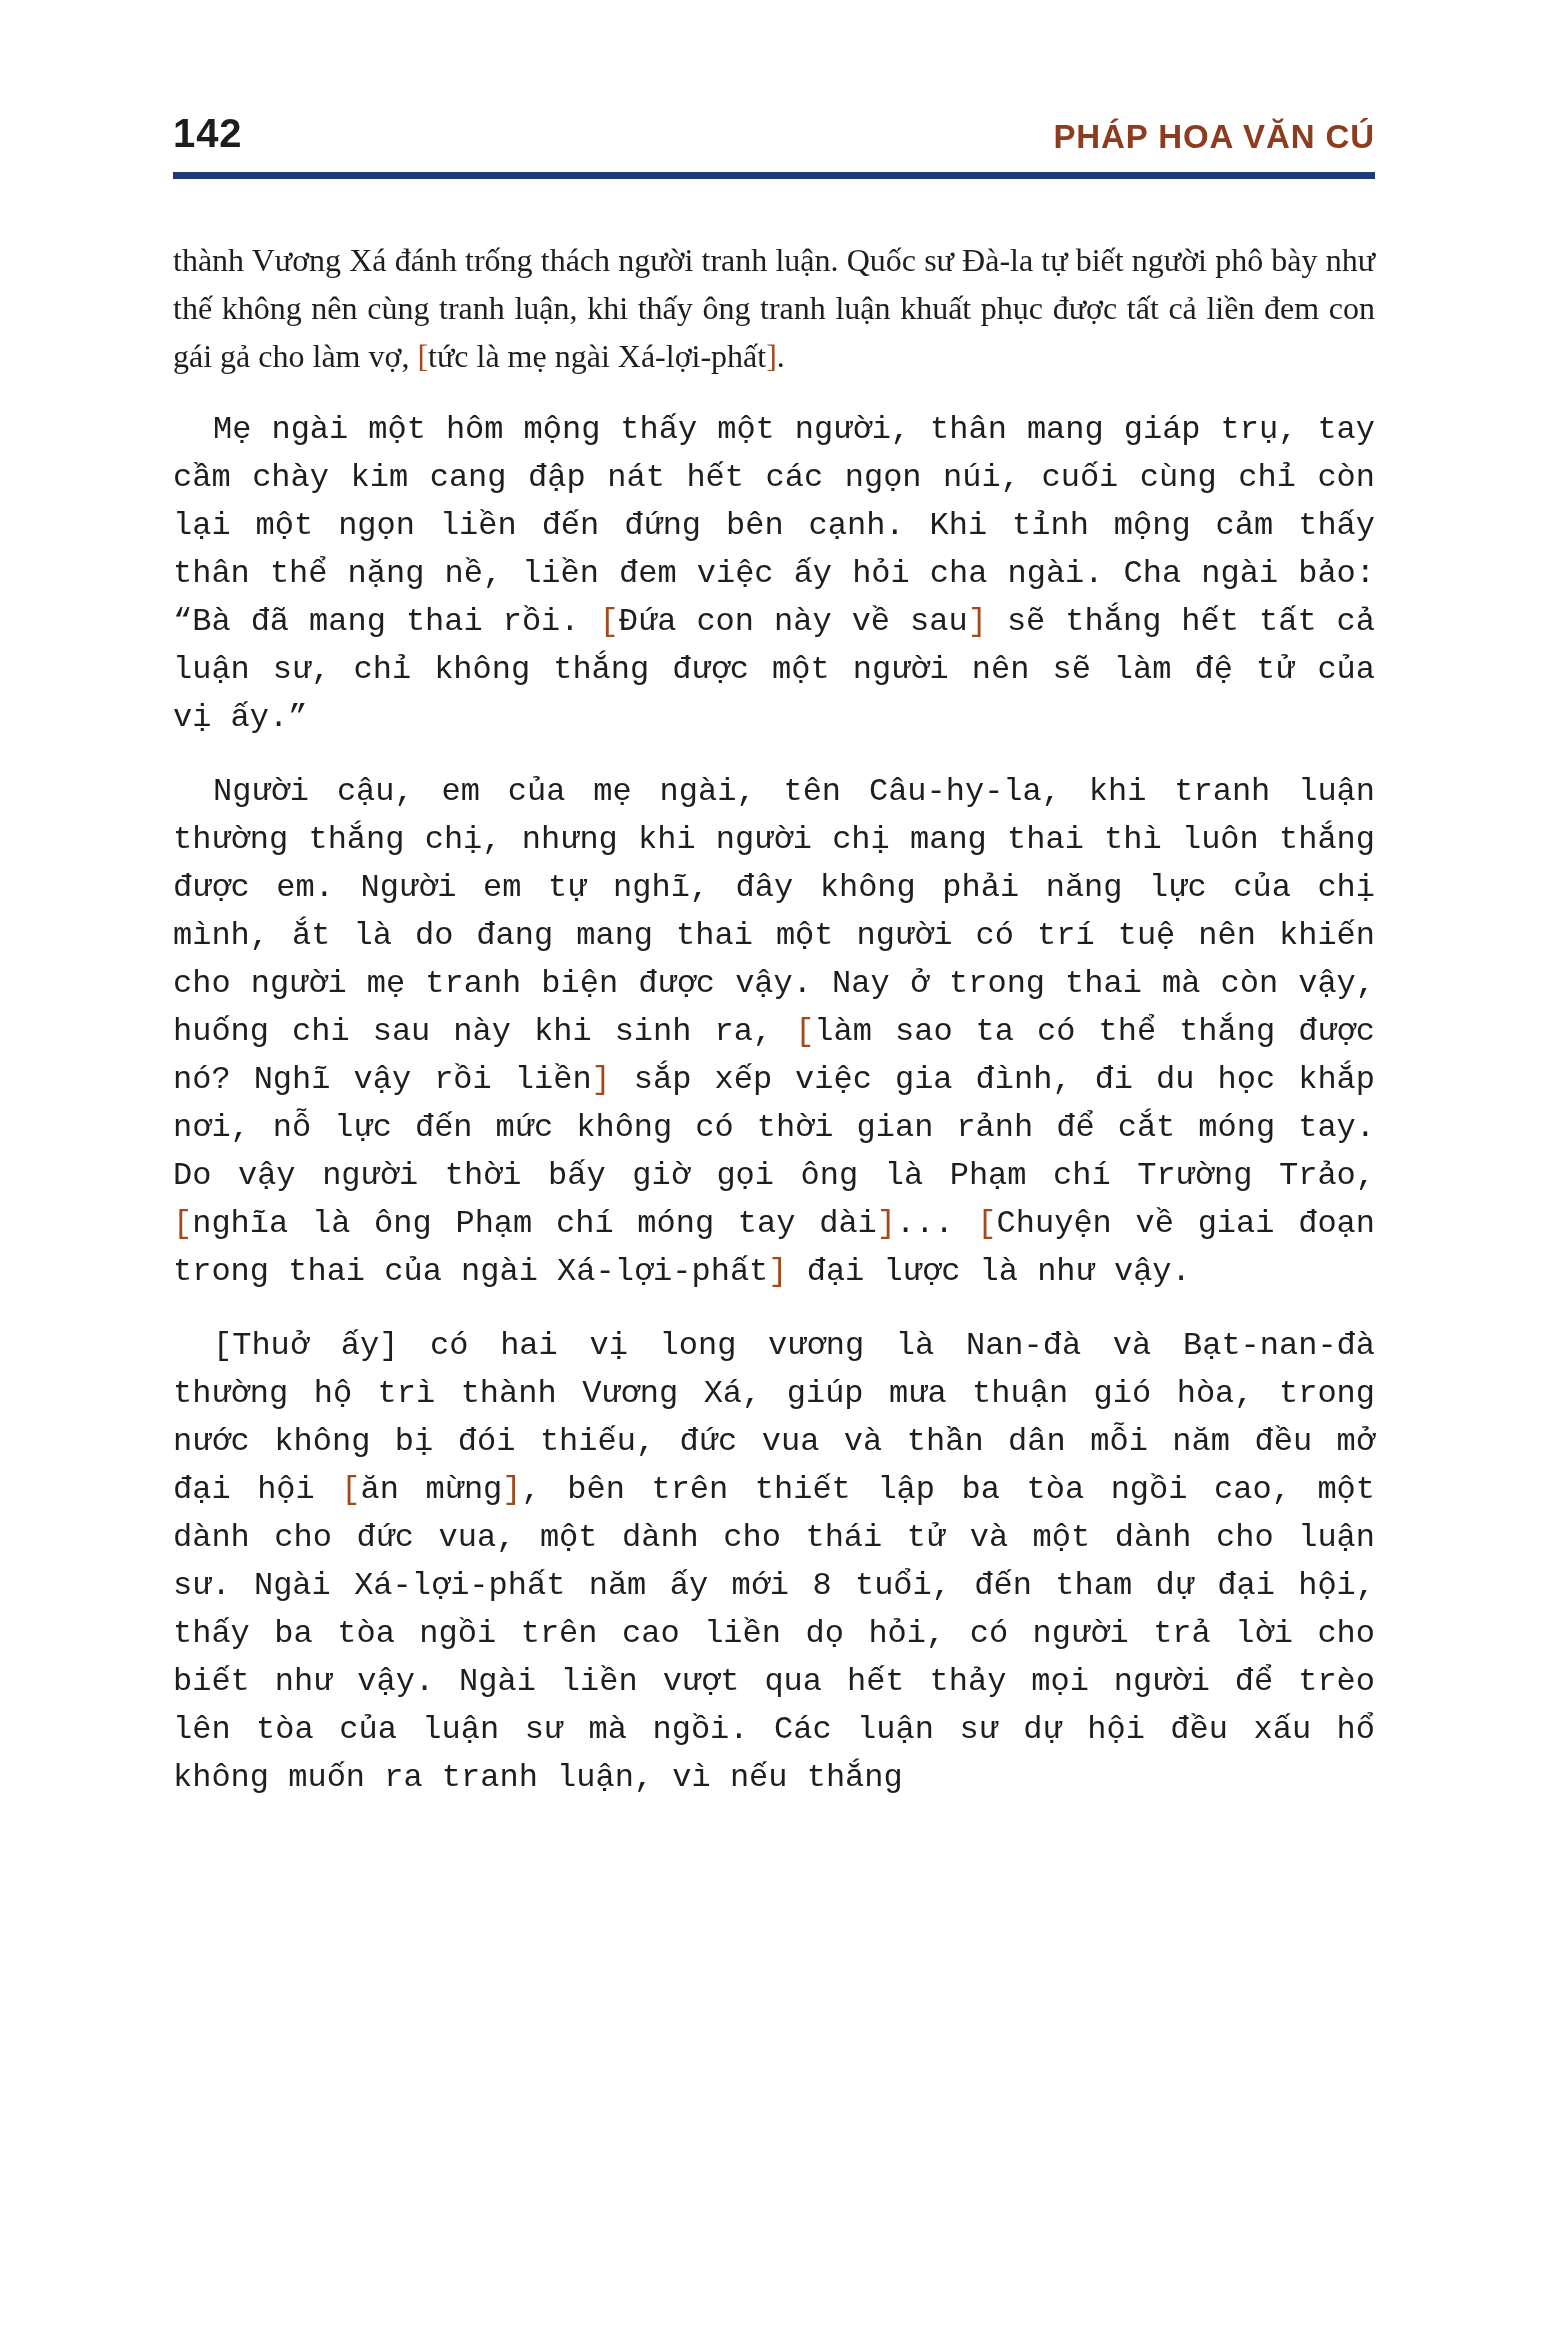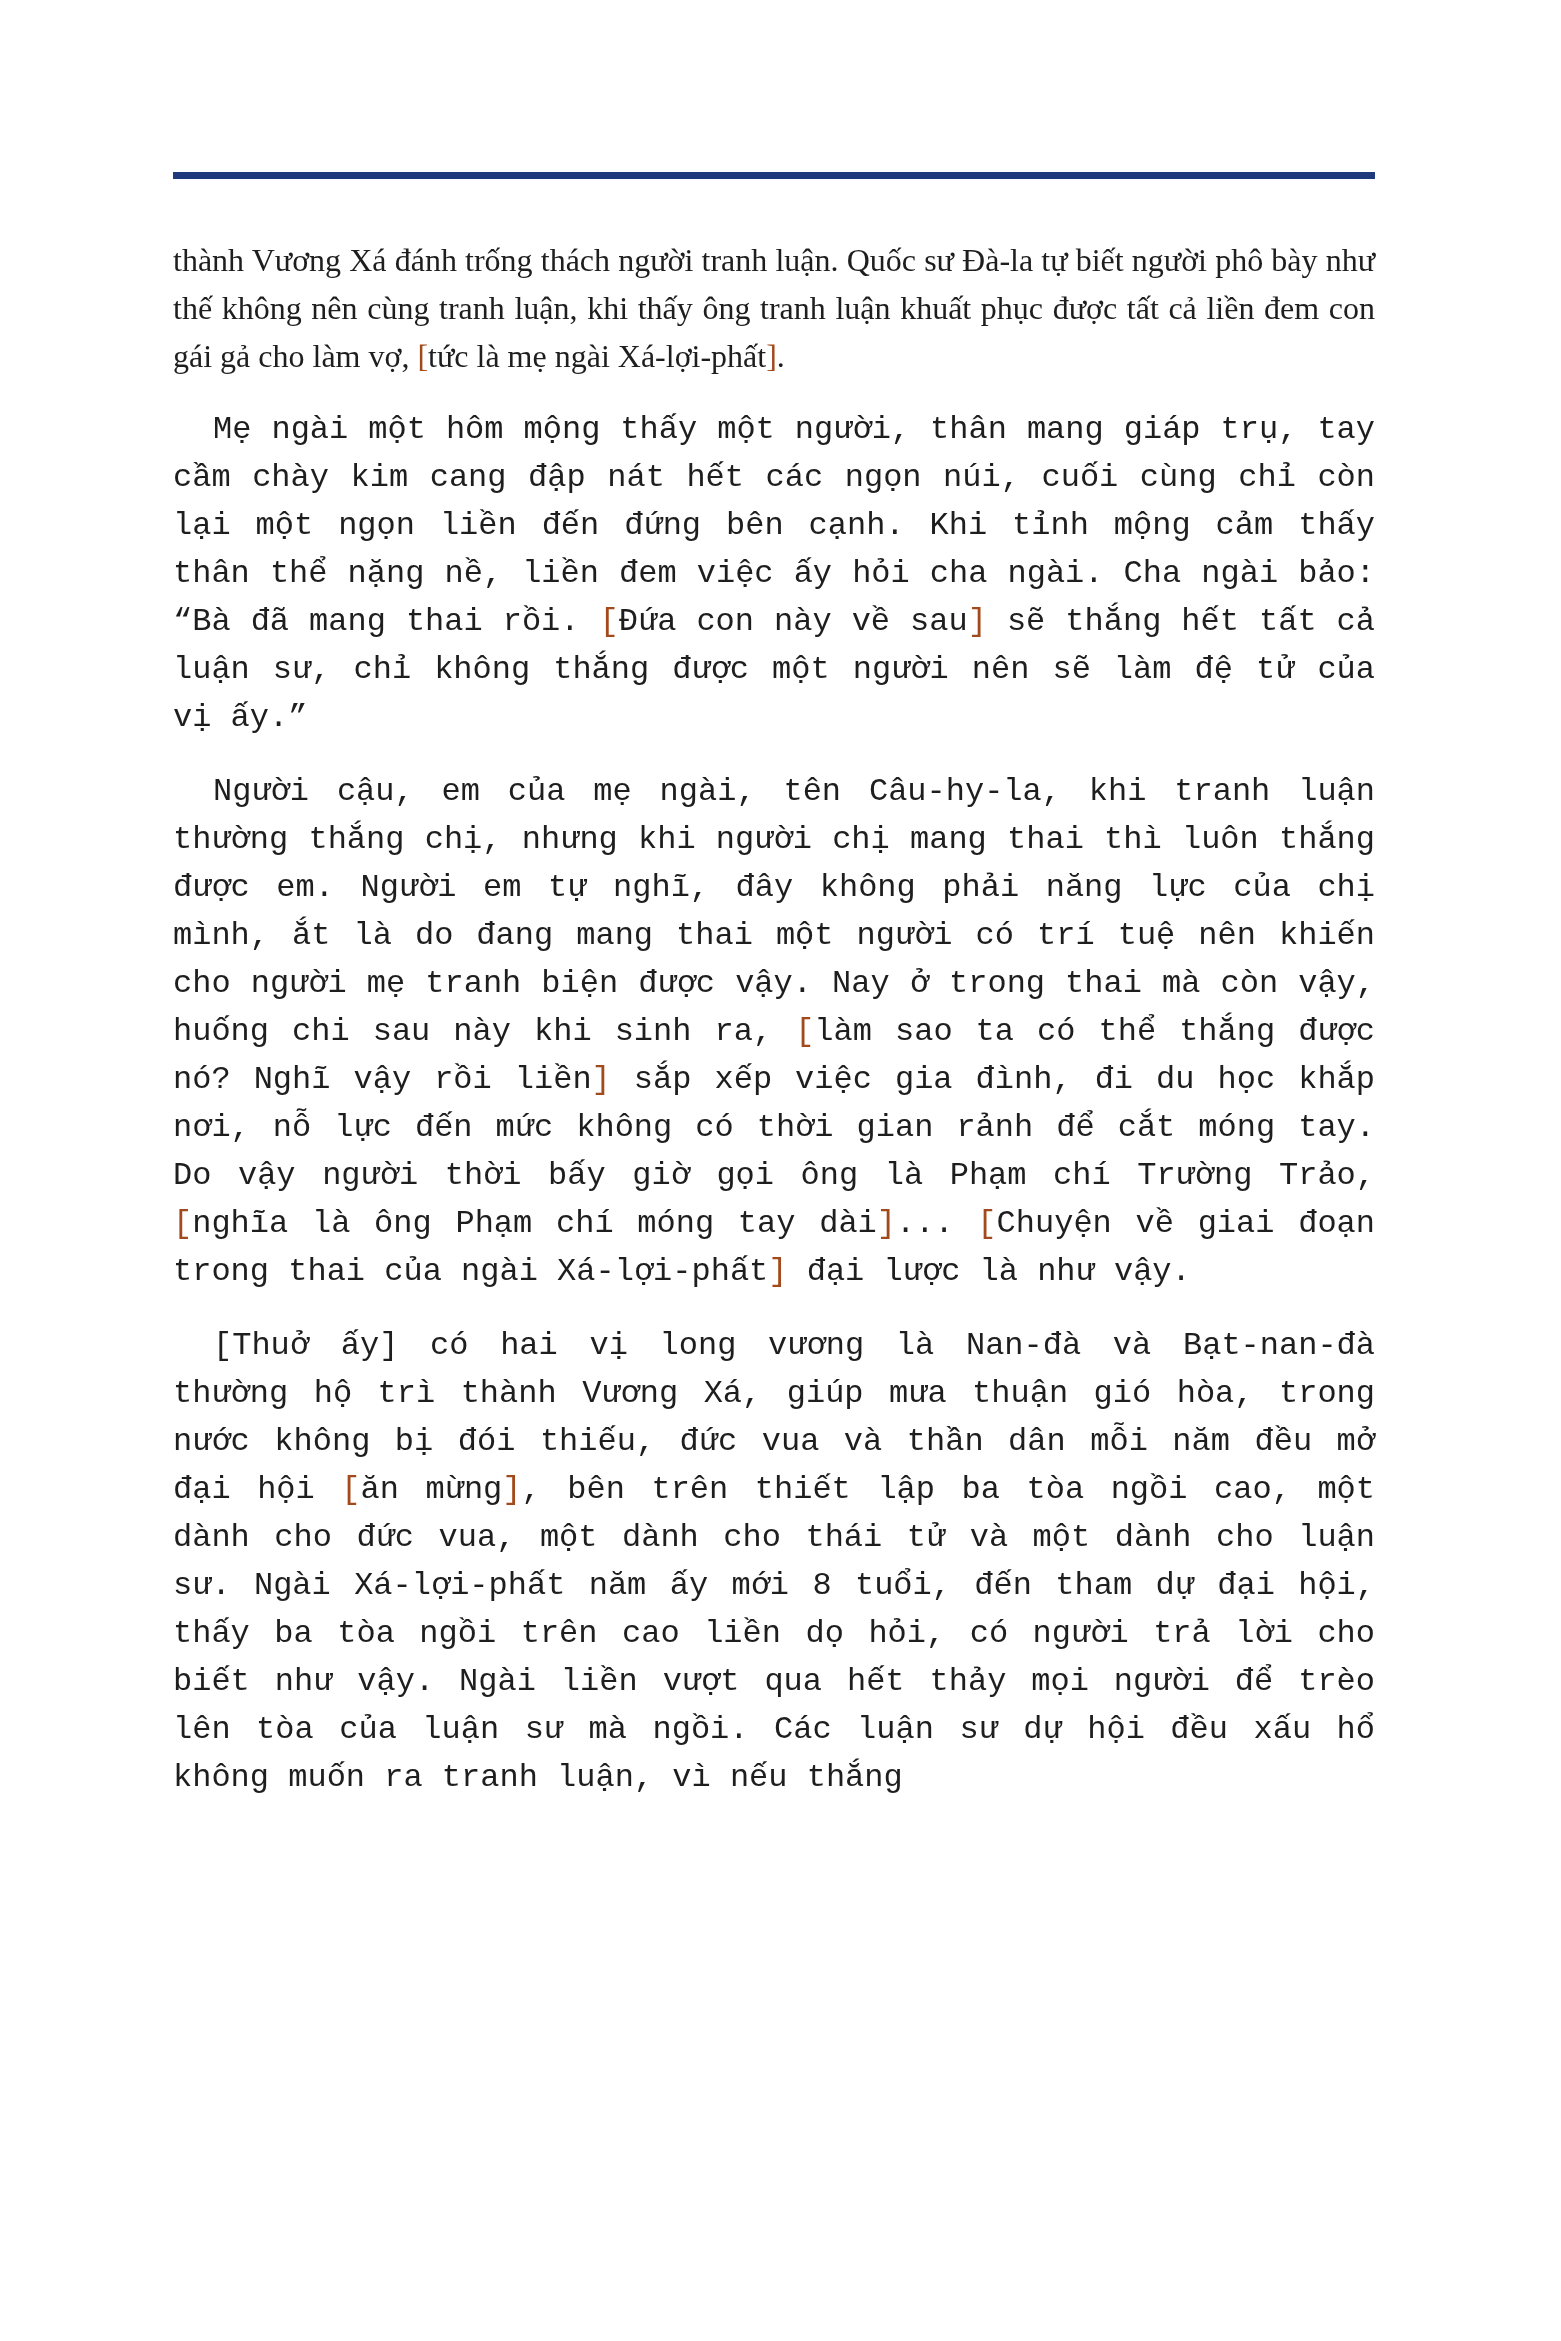--- a/index.html
+++ b/index.html
@@ -42,20 +42,24 @@
     text-align:justify;
   }
   .para{margin:0 0 26px 0;}
   .para.indent{text-indent:40px;font-family:Liberation Mono, monospace;}
   .accent{color:var(--accent);}
 </style>
 </head>
 <body>
 
 <div class="page">
+  <div class="header">
+    <span class="page-number">142</span>
+    <span class="running-title">PHÁP HOA VĂN CÚ</span>
+  </div>
   <div class="header-rule"></div>
   <div class="page-body">
       <p class="para"><span class="normal">thành Vương Xá đánh trống thách người tranh luận. Quốc sư Đà-la tự biết người phô bày như thế không nên cùng tranh luận, khi thấy ông tranh luận khuất phục được tất cả liền đem con gái gả cho làm vợ, </span><span class="accent">[</span><span class="normal">tức là mẹ ngài Xá-lợi-phất</span><span class="accent">]</span><span class="normal">.</span></p>
       <p class="para indent"><span class="normal">Mẹ ngài một hôm mộng thấy một người, thân mang giáp trụ, tay cầm chày kim cang đập nát hết các ngọn núi, cuối cùng chỉ còn lại một ngọn liền đến đứng bên cạnh. Khi tỉnh mộng cảm thấy thân thể nặng nề, liền đem việc ấy hỏi cha ngài. Cha ngài bảo: “Bà đã mang thai rồi. </span><span class="accent">[</span><span class="normal">Đứa con này về sau</span><span class="accent">]</span><span class="normal"> sẽ thắng hết tất cả luận sư, chỉ không thắng được một người nên sẽ làm đệ tử của vị ấy.”</span></p>
       <p class="para indent"><span class="normal">Người cậu, em của mẹ ngài, tên Câu-hy-la, khi tranh luận thường thắng chị, nhưng khi người chị mang thai thì luôn thắng được em. Người em tự nghĩ, đây không phải năng lực của chị mình, ắt là do đang mang thai một người có trí tuệ nên khiến cho người mẹ tranh biện được vậy. Nay ở trong thai mà còn vậy, huống chi sau này khi sinh ra, </span><span class="accent">[</span><span class="normal">làm sao ta có thể thắng được nó? Nghĩ vậy rồi liền</span><span class="accent">]</span><span class="normal"> sắp xếp việc gia đình, đi du học khắp nơi, nỗ lực đến mức không có thời gian rảnh để cắt móng tay. Do vậy người thời bấy giờ gọi ông là Phạm chí Trường Trảo, </span><span class="accent">[</span><span class="normal">nghĩa là ông Phạm chí móng tay dài</span><span class="accent">]</span><span class="normal">... </span><span class="accent">[</span><span class="normal">Chuyện về giai đoạn trong thai của ngài Xá-lợi-phất</span><span class="accent">]</span><span class="normal"> đại lược là như vậy.</span></p>
       <p class="para indent"><span class="normal">[Thuở ấy] có hai vị long vương là Nan-đà và Bạt-nan-đà thường hộ trì thành Vương Xá, giúp mưa thuận gió hòa, trong nước không bị đói thiếu, đức vua và thần dân mỗi năm đều mở đại hội </span><span class="accent">[</span><span class="normal">ăn mừng</span><span class="accent">]</span><span class="normal">, bên trên thiết lập ba tòa ngồi cao, một dành cho đức vua, một dành cho thái tử và một dành cho luận sư. Ngài Xá-lợi-phất năm ấy mới 8 tuổi, đến tham dự đại hội, thấy ba tòa ngồi trên cao liền dọ hỏi, có người trả lời cho biết như vậy. Ngài liền vượt qua hết thảy mọi người để trèo lên tòa của luận sư mà ngồi. Các luận sư dự hội đều xấu hổ không muốn ra tranh luận, vì nếu thắng</span></p>
     </div>
 </div>
 
 

